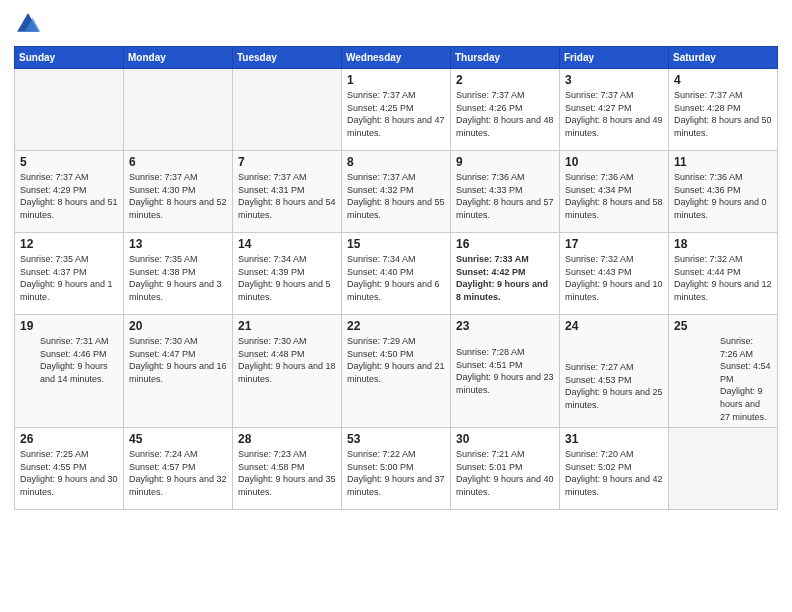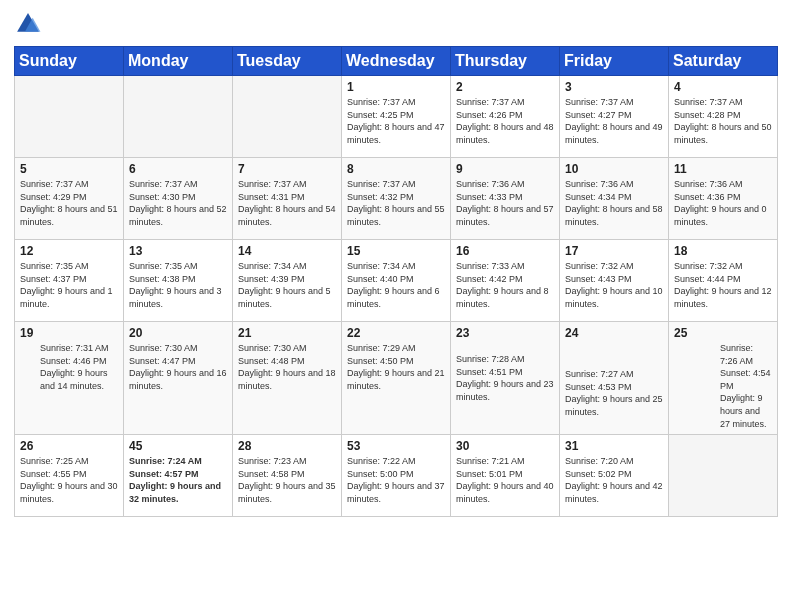--- a/index.html
+++ b/index.html
@@ -52,21 +52,21 @@
       color: #444;
     }
     .calendar {
       width: 100%;
       border-collapse: collapse;
       table-layout: fixed;
     }
     .calendar th {
       background: #2255cc;
       color: #fff;
-      font-size: 16px;
+      font-size: 10px;
       font-weight: bold;
       padding: 5px 4px;
       text-align: left;
       border: 1px solid #1a44aa;
     }
     .calendar td {
       border: 1px solid #ccc;
       vertical-align: top;
       padding: 4px 5px;
       font-size: 9.5px;
@@ -220,21 +220,21 @@
 Daylight: 9 hours and 5 minutes.</div>
           </td>
           <td>
             <span class="day-number">15</span>
             <div class="day-info" style="white-space: pre-line;">Sunrise: 7:34 AM
 Sunset: 4:40 PM
 Daylight: 9 hours and 6 minutes.</div>
           </td>
           <td>
             <span class="day-number">16</span>
-            <div class="day-info" style="white-space: pre-line;">Sunrise: 7:33 AM
+            <div class="day-info" style="white-space: pre-line; font-weight: bold;">Sunrise: 7:33 AM
 Sunset: 4:42 PM
 Daylight: 9 hours and 8 minutes.</div>
           </td>
           <td>
             <span class="day-number">17</span>
             <div class="day-info" style="white-space: pre-line;">Sunrise: 7:32 AM
 Sunset: 4:43 PM
 Daylight: 9 hours and 10 minutes.</div>
           </td>
           <td>
@@ -290,21 +290,21 @@
         </tr>
         <tr>
           <td>
             <span class="day-number">26</span>
             <div class="day-info" style="white-space: pre-line;">Sunrise: 7:25 AM
 Sunset: 4:55 PM
 Daylight: 9 hours and 30 minutes.</div>
           </td>
           <td>
             <span class="day-number">45</span>
-            <div class="day-info" style="white-space: pre-line; font-weight: bold;">Sunrise: 7:24 AM
+            <div class="day-info" style="white-space: pre-line;">Sunrise: 7:24 AM
 Sunset: 4:57 PM
 Daylight: 9 hours and 32 minutes.</div>
           </td>
           <td>
             <span class="day-number">28</span>
             <div class="day-info" style="white-space: pre-line;">Sunrise: 7:23 AM
 Sunset: 4:58 PM
 Daylight: 9 hours and 35 minutes.</div>
           </td>
           <td>

